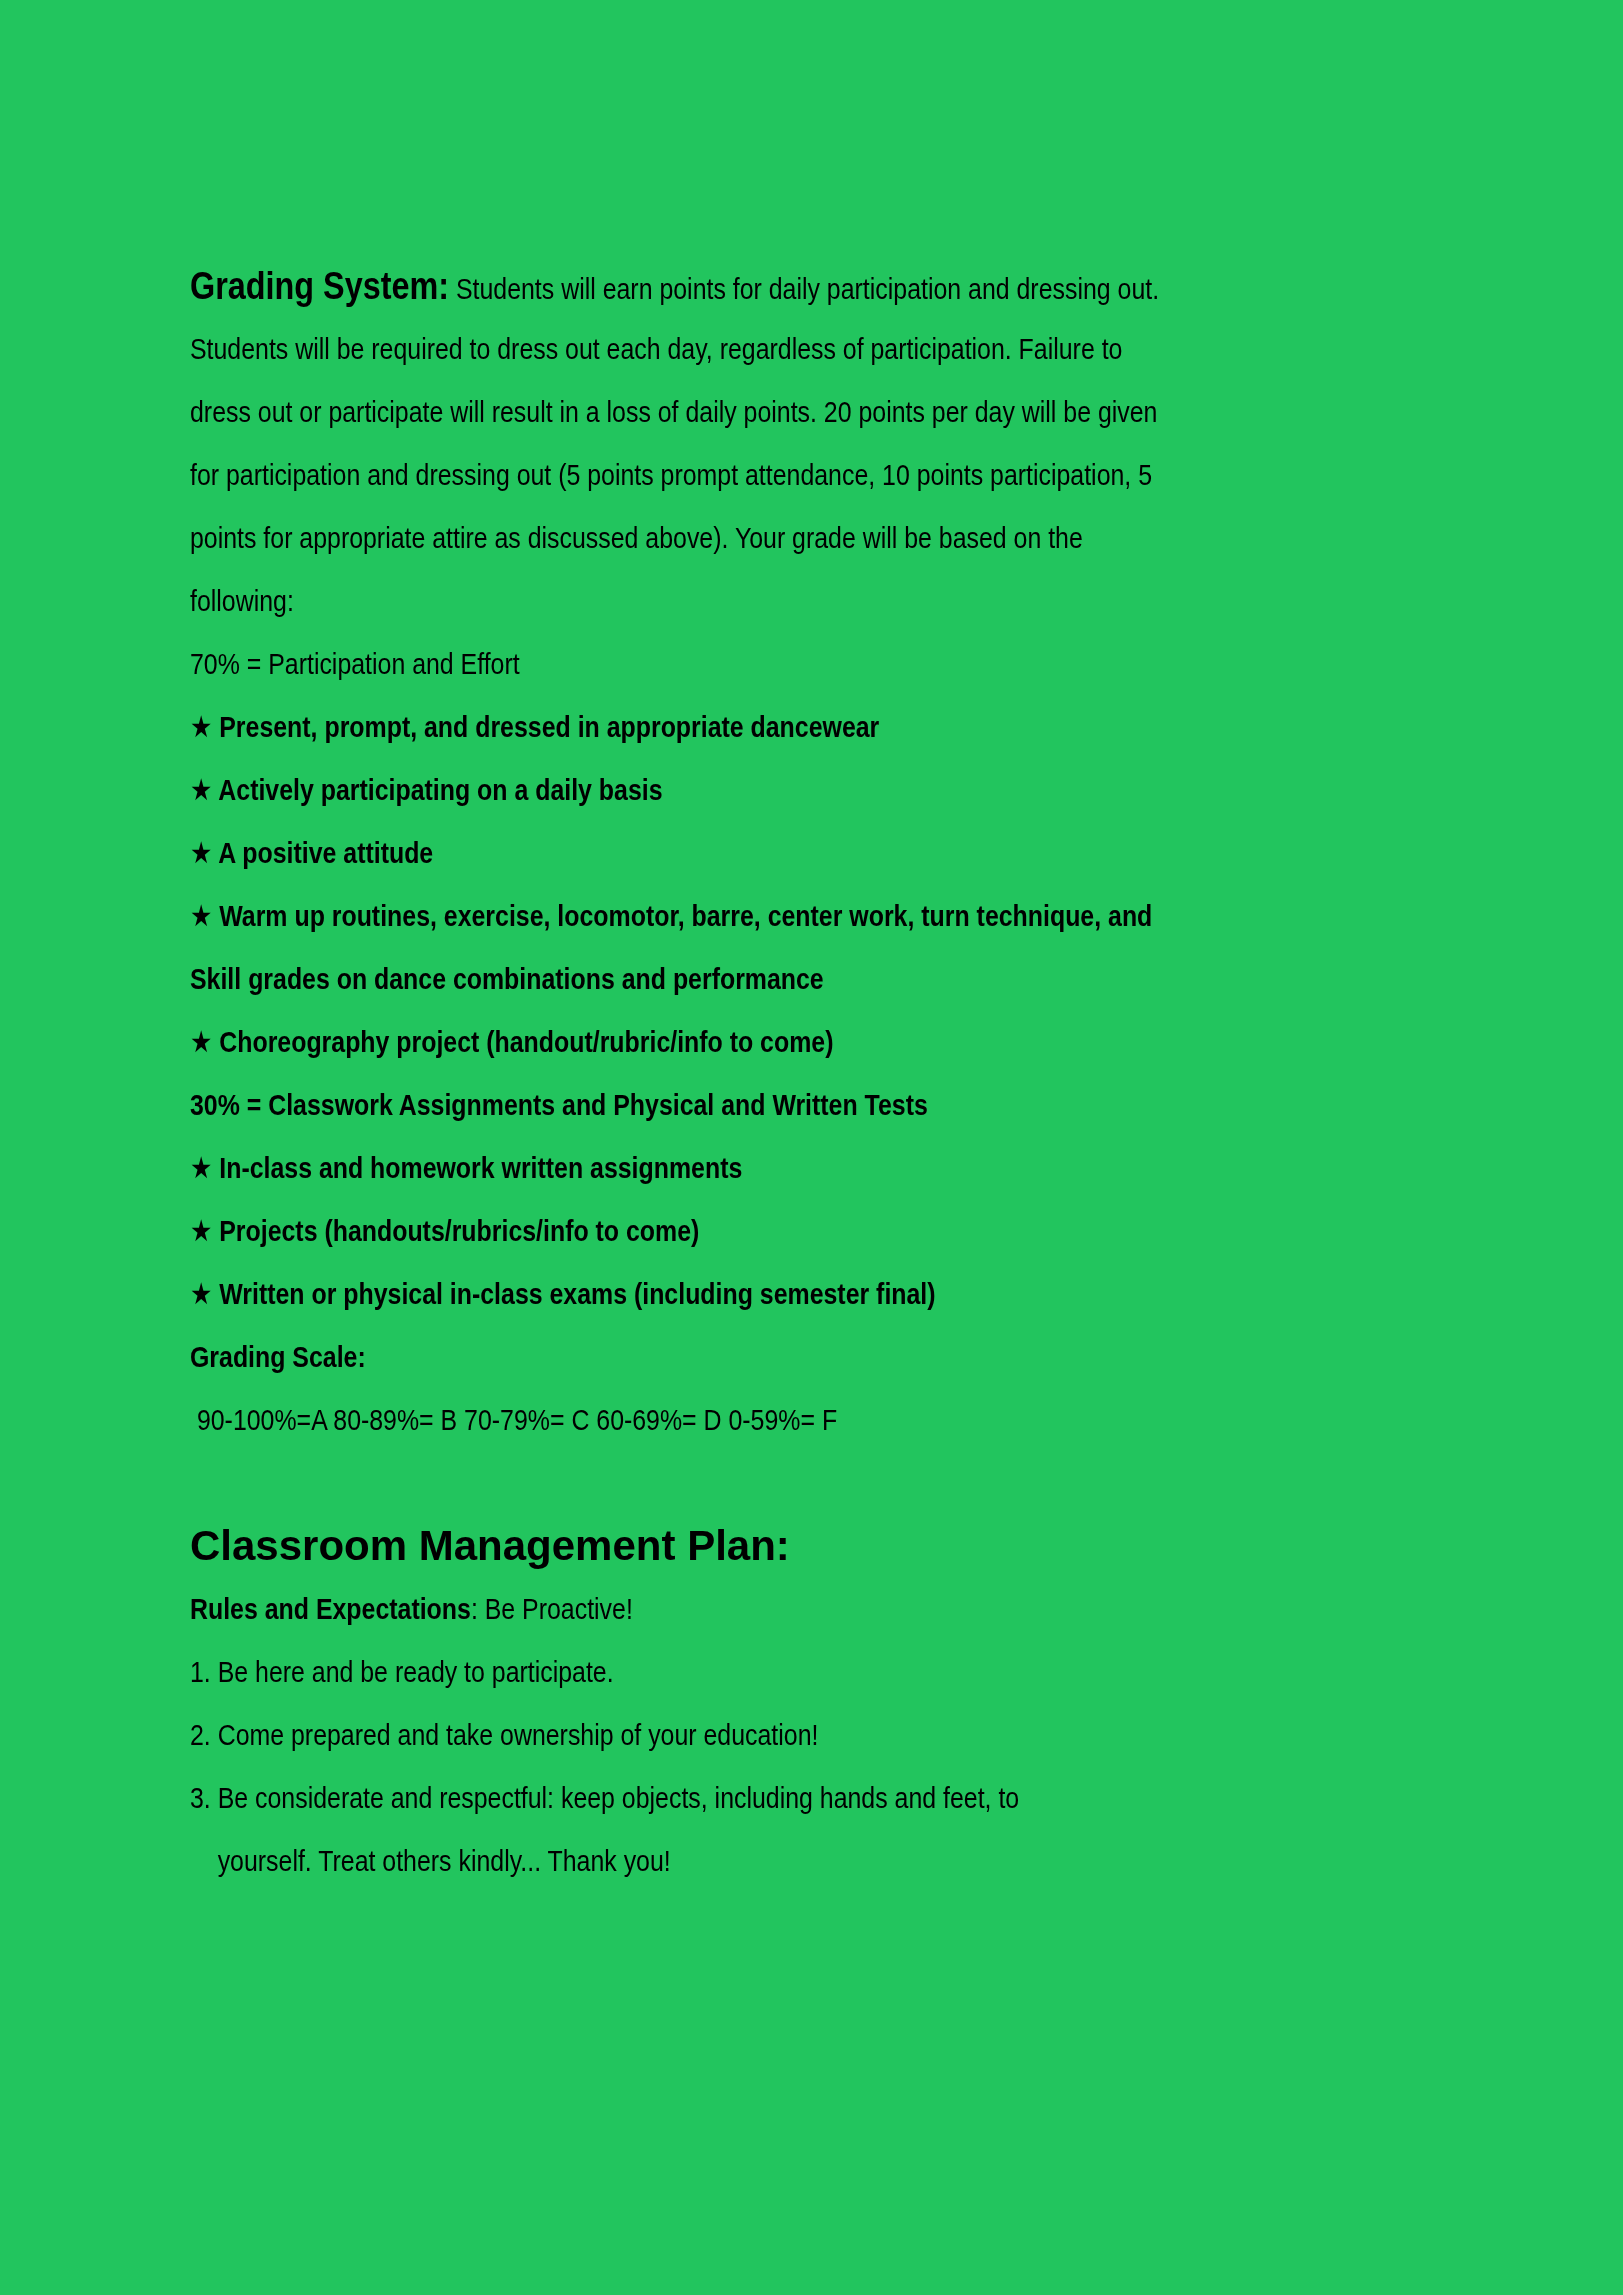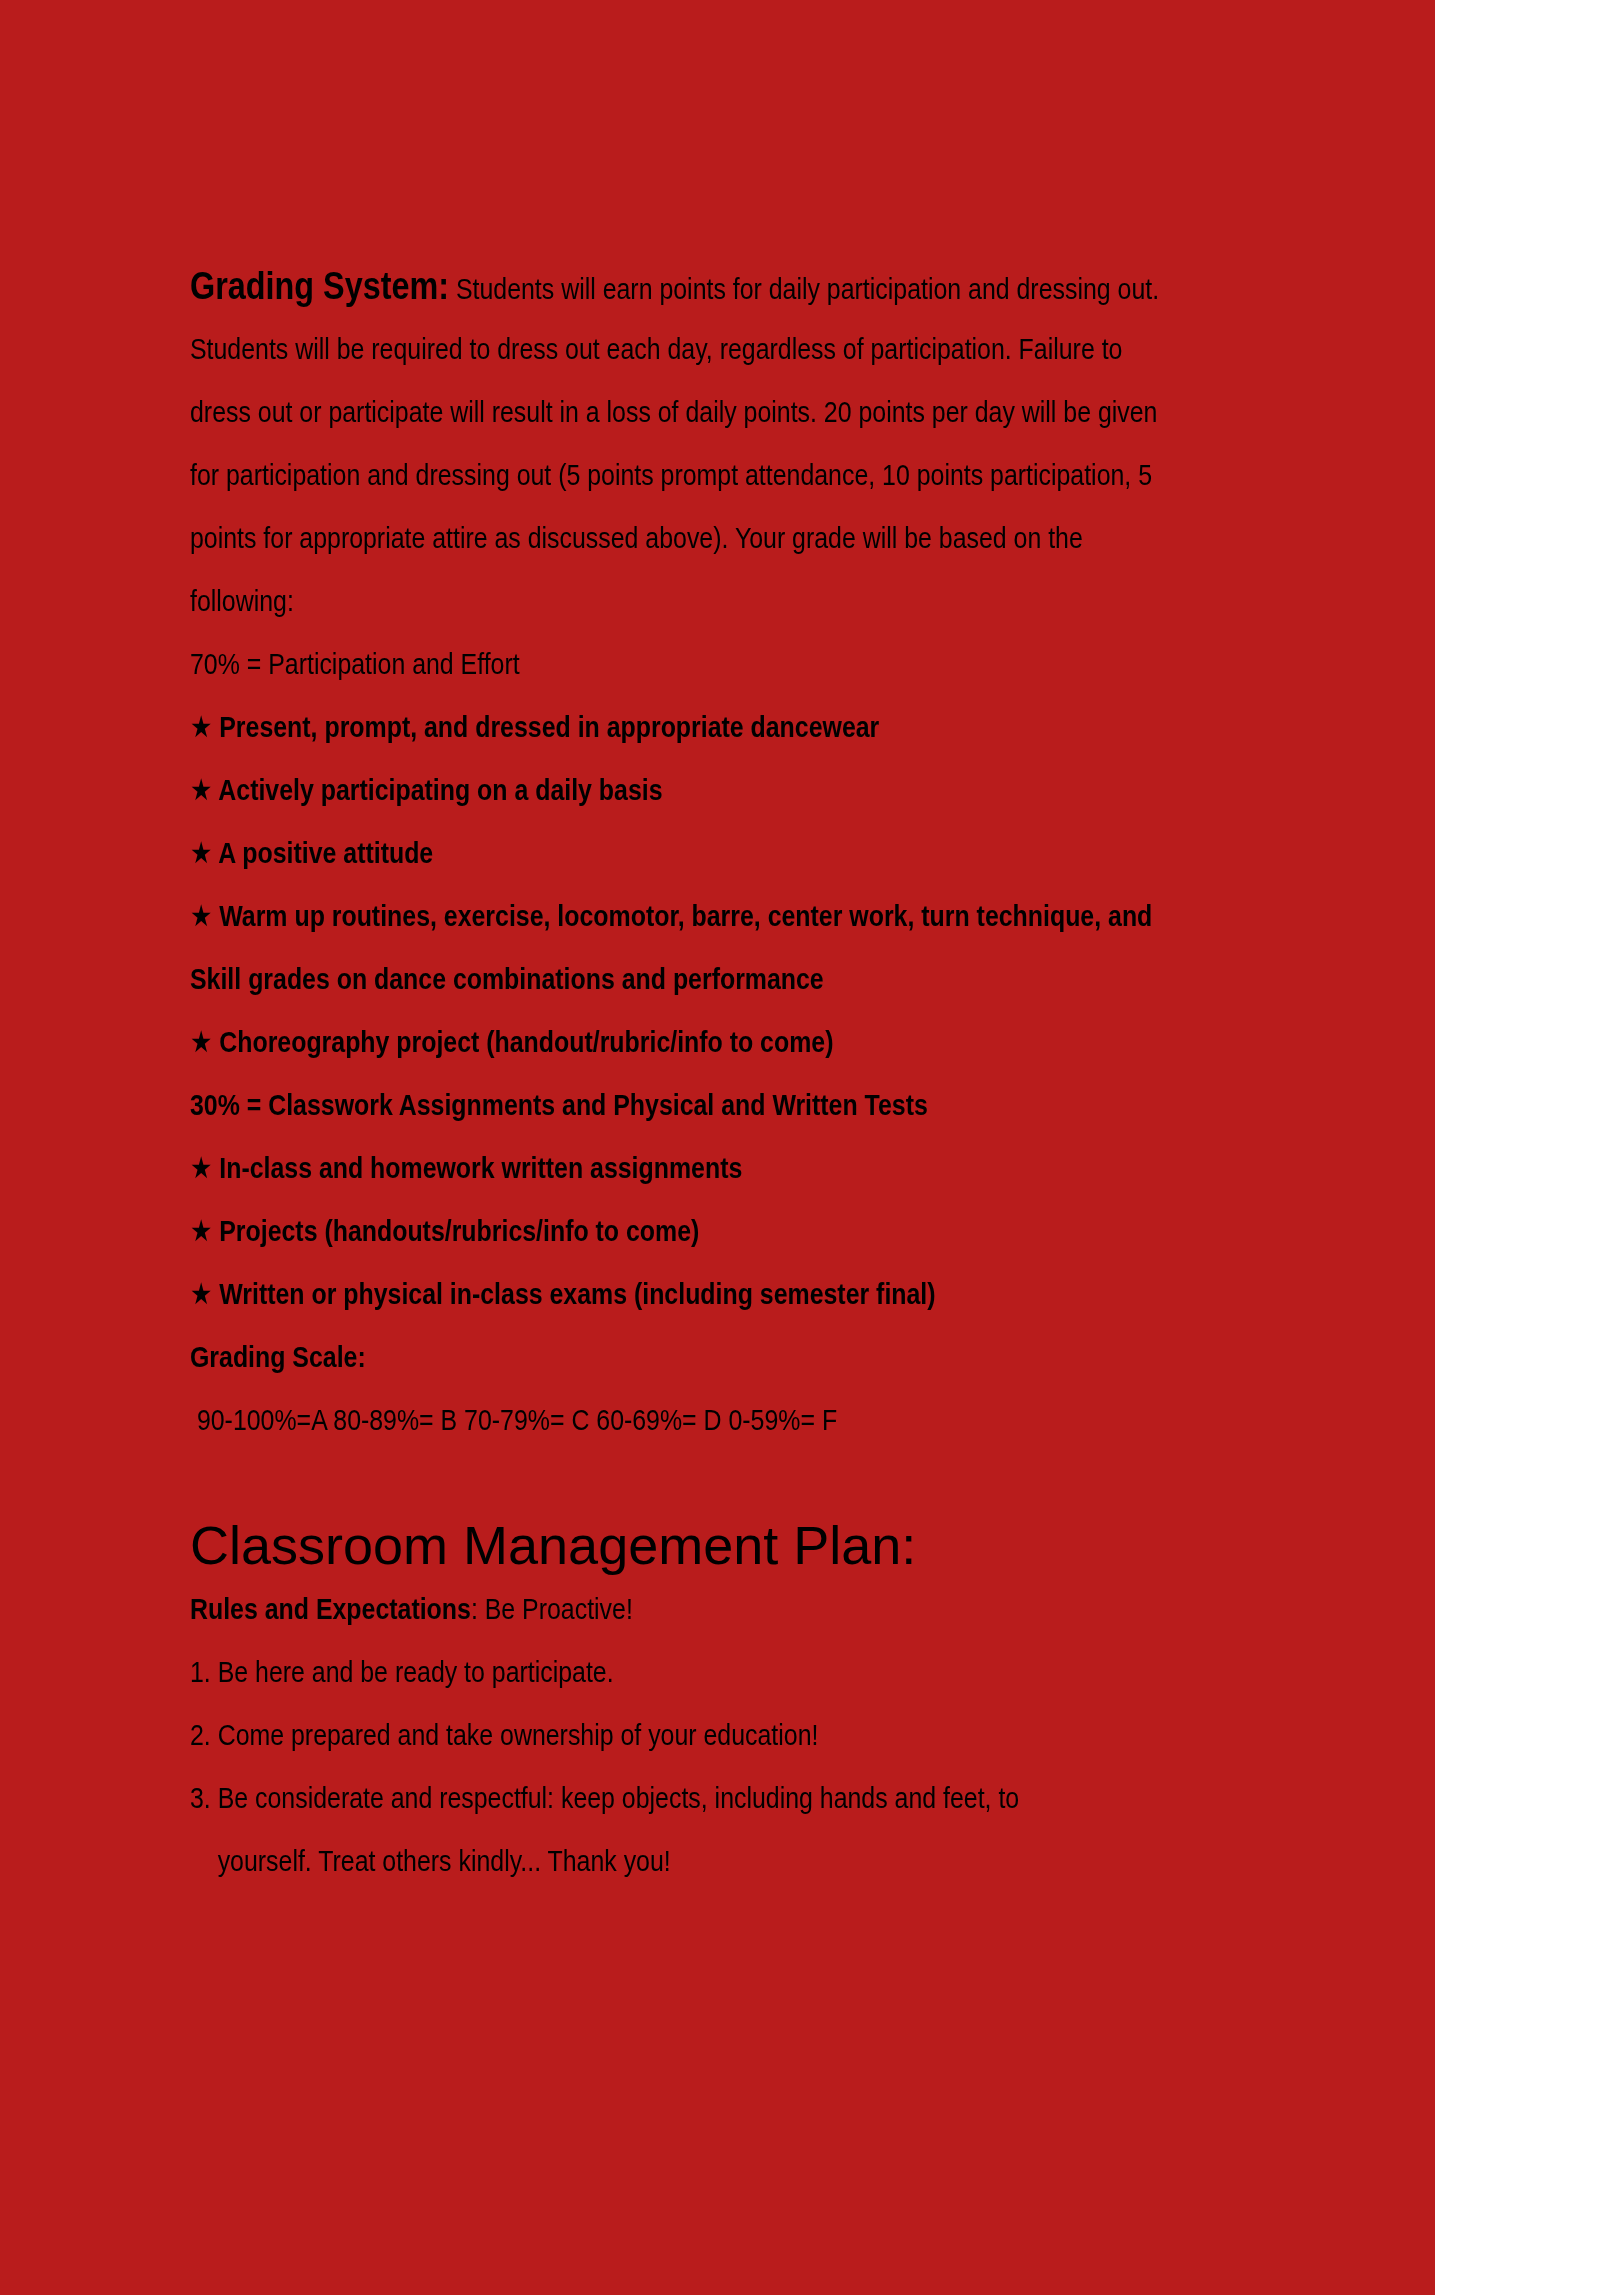--- a/index.html
+++ b/index.html
@@ -2,23 +2,23 @@
 <html style="font-size:10.5px"><head>
 <meta charset="utf-8">
 <style>
   html, body {
     margin: 0;
     padding: 0;
     background: #ffffff;
   }
   .page {
     position: relative;
-    width: 1435px;
+    width: 1623px;
     height: 2295px;
-    background: #b91c1c;
+    background: #22c55e;
     color: #000000;
     font-family: "Liberation Sans", "DejaVu Sans", sans-serif;
     overflow: hidden;
   }
   .content {
     position: absolute;
     left: 190px;
     top: 254px;
     right: 0;
   }
@@ -30,21 +30,21 @@
     font-weight: normal;
     transform: scaleX(0.83);
     transform-origin: 0 50%;
   }
   .line.h2 {
     transform: none;
   }
   .line span.b  { font-size: 30px; font-weight: normal; }
   .line span.s  { font-size: 30px; font-weight: bold; }
   .line span.h1 { font-size: 39px; font-weight: bold; }
-  .line span.h2t{ font-size: 54px; font-weight: normal; }
+  .line span.h2t{ font-size: 42px; font-weight: bold; }
 </style>
 </head>
 <body>
 
 <div class="page">
   <div class="content">
       <div class="line"><span class="h1">Grading System:</span><span class="b"> Students will earn points for daily participation and dressing out.</span></div>
       <div class="line"><span class="b">Students will be required to dress out each day, regardless of participation. Failure to</span></div>
       <div class="line"><span class="b">dress out or participate will result in a loss of daily points. 20 points per day will be given</span></div>
       <div class="line"><span class="b">for participation and dressing out (5 points prompt attendance, 10 points participation, 5</span></div>

